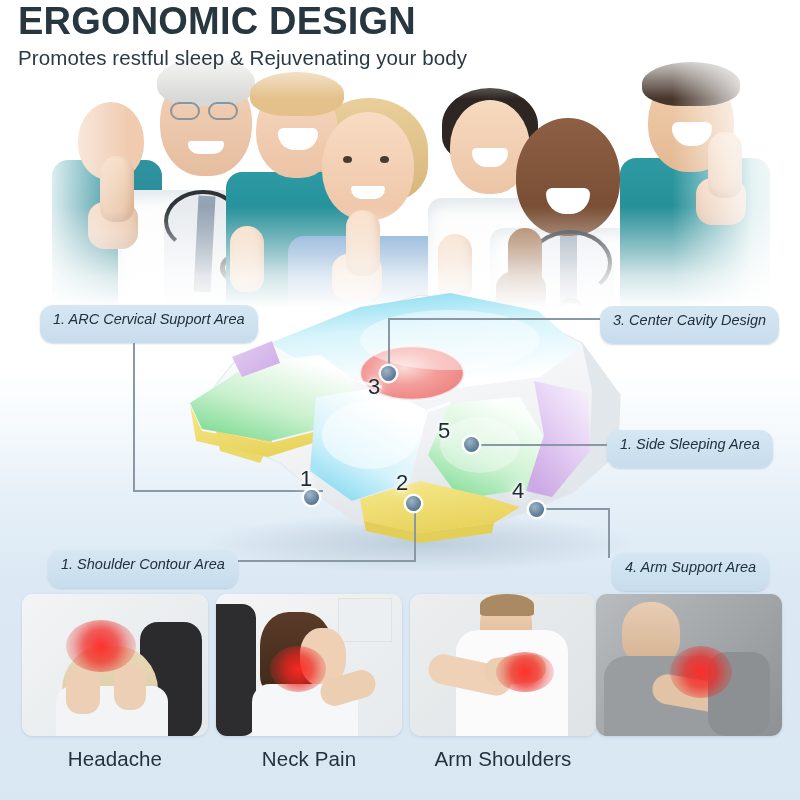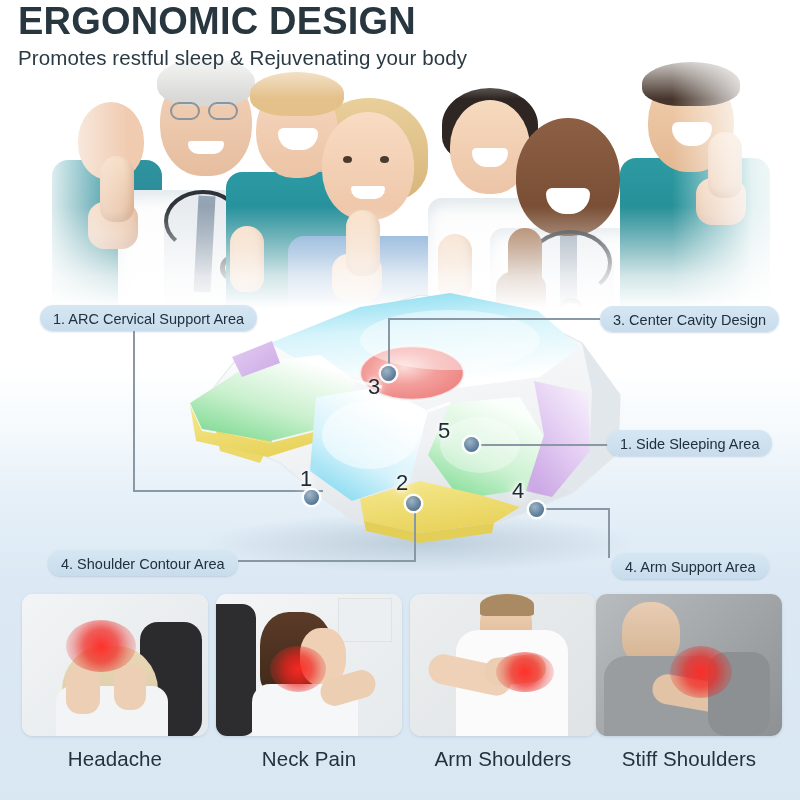--- a/index.html
+++ b/index.html
@@ -82,22 +82,23 @@
   
   .pillow-wrap {
     position:absolute; left:120px; top:285px; width:560px; height:290px; z-index:12;
   }
 
   
   .pill {
     position:absolute; z-index:30;
     background:linear-gradient(180deg,#d6e7f3 0%, #c7dcec 100%);
     color:#21303c; font-size:14.5px; line-height:1;
-    padding:7px 13px 4px; border-radius:13px; white-space:nowrap;
+    padding:7px 13px 16px; border-radius:13px; white-space:nowrap;
     box-shadow:0 1px 2px rgba(120,150,175,.35);
+    font-style:italic;
   }
   .leader { position:absolute; z-index:20; }
   .leader span {
     position:absolute; background:#8a98a6; display:block;
   }
   .marker { position:absolute; z-index:28; }
   .marker .dot {
     position:absolute; width:15px; height:15px; border-radius:50%;
     background:radial-gradient(circle at 38% 33%, #9db3c6 0%, #5f7f9c 62%, #47657f 100%);
     box-shadow:0 0 0 2.5px rgba(255,255,255,.92);
@@ -314,21 +315,21 @@
   <div class="pill" style="left:40px; top:305px;">1. ARC Cervical Support Area</div>
   <div class="leader" style="left:133px; top:330px; width:190px; height:162px;">
     <span style="left:0; top:0; width:1.6px; height:162px;"></span>
     <span style="left:0; top:160px; width:190px; height:1.6px;"></span>
   </div>
   <div class="marker" style="left:300px; top:466px;">
     <div class="dot" style="left:4px; top:24px;"></div>
     <div class="num">1</div>
   </div>
 
-  <div class="pill" style="left:48px; top:550px;">4. Shoulder Contour Area</div>
+  <div class="pill" style="left:48px; top:550px;">1. Shoulder Contour Area</div>
   <div class="leader" style="left:238px; top:500px; width:178px; height:62px;">
     <span style="left:0; top:60px; width:178px; height:1.6px;"></span>
     <span style="left:176px; top:0; width:1.6px; height:62px;"></span>
   </div>
   <div class="marker" style="left:396px; top:470px;">
     <div class="dot" style="left:10px; top:26px;"></div>
     <div class="num">2</div>
   </div>
 
   <div class="pill" style="left:600px; top:306px;">3. Center Cavity Design</div>
@@ -404,17 +405,16 @@
 
     <div class="card" style="left:596px;">
       <div class="photo">
         <div class="ph-bg" style="background:linear-gradient(135deg,#b9bcbe,#8e9193);"></div>
         <div class="fig" style="left:26px; top:8px; width:58px; height:62px; background:linear-gradient(180deg,#e8cdb4,#d4b392); border-radius:46% 46% 38% 38%;"></div>
         <div class="fig" style="left:8px; top:62px; width:118px; height:84px; background:#9a9da0; border-radius:22px 22px 0 0;"></div>
         <div class="fig" style="left:56px; top:86px; width:96px; height:30px; background:#e3c3a6; border-radius:15px; transform:rotate(10deg);"></div>
         <div class="fig" style="left:112px; top:58px; width:62px; height:84px; background:#8d9093; border-radius:18px;"></div>
         <div class="pain" style="left:74px; top:52px; width:62px; height:52px;"></div>
       </div>
-      <div class="cap">Stiff Shoulders</div>
     </div>
 
   </div>
 </div>
 
 </body></html>

